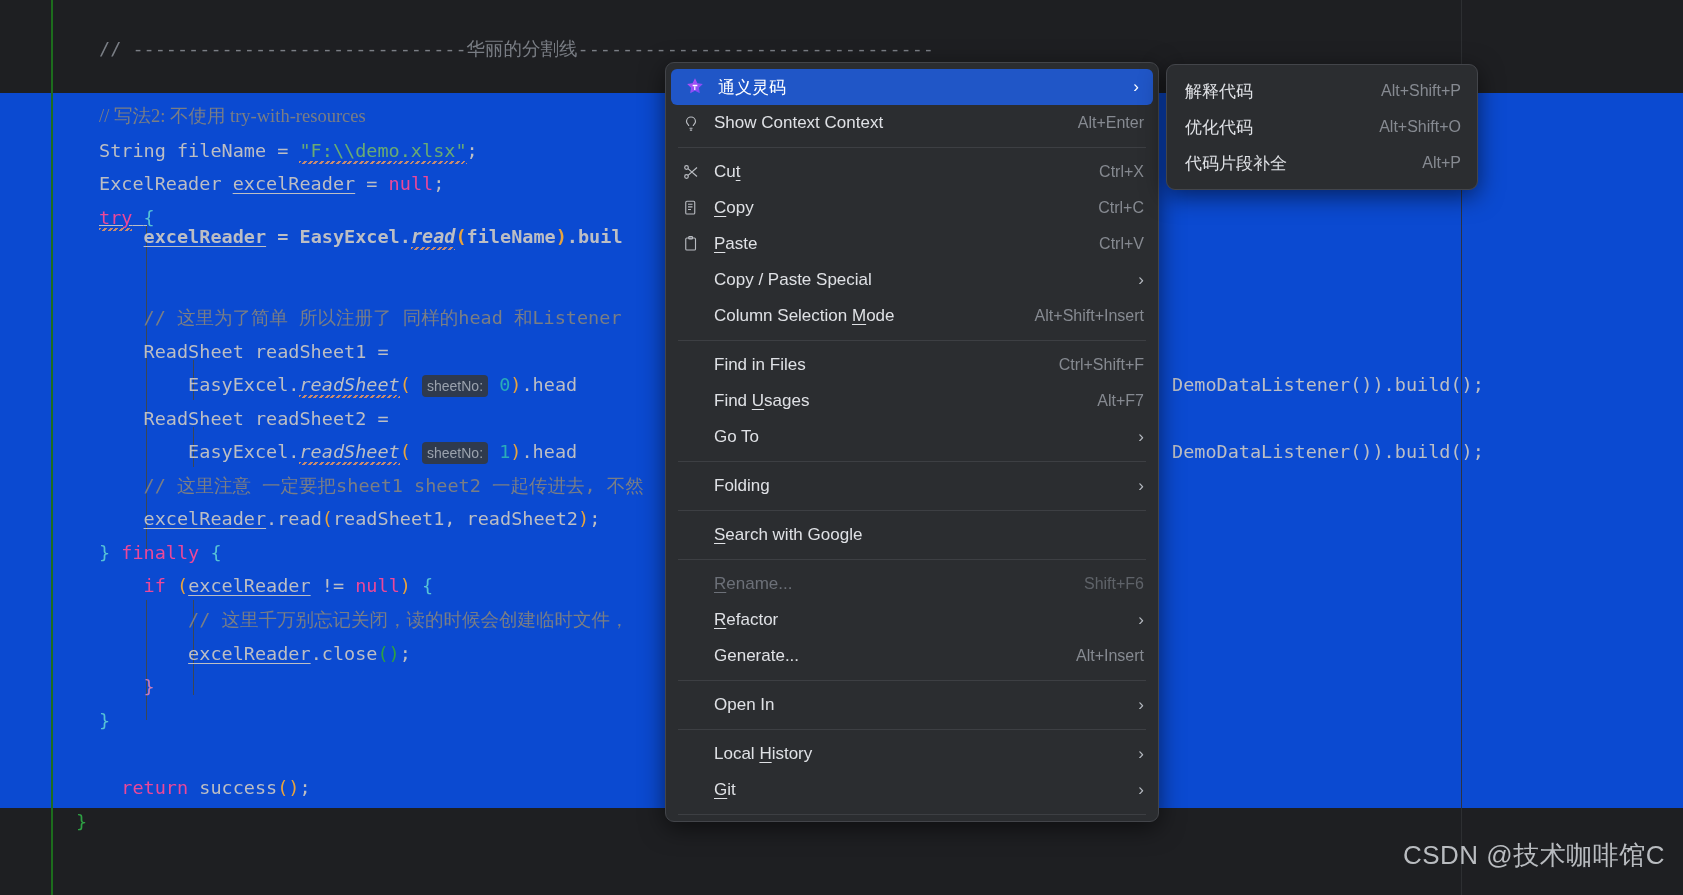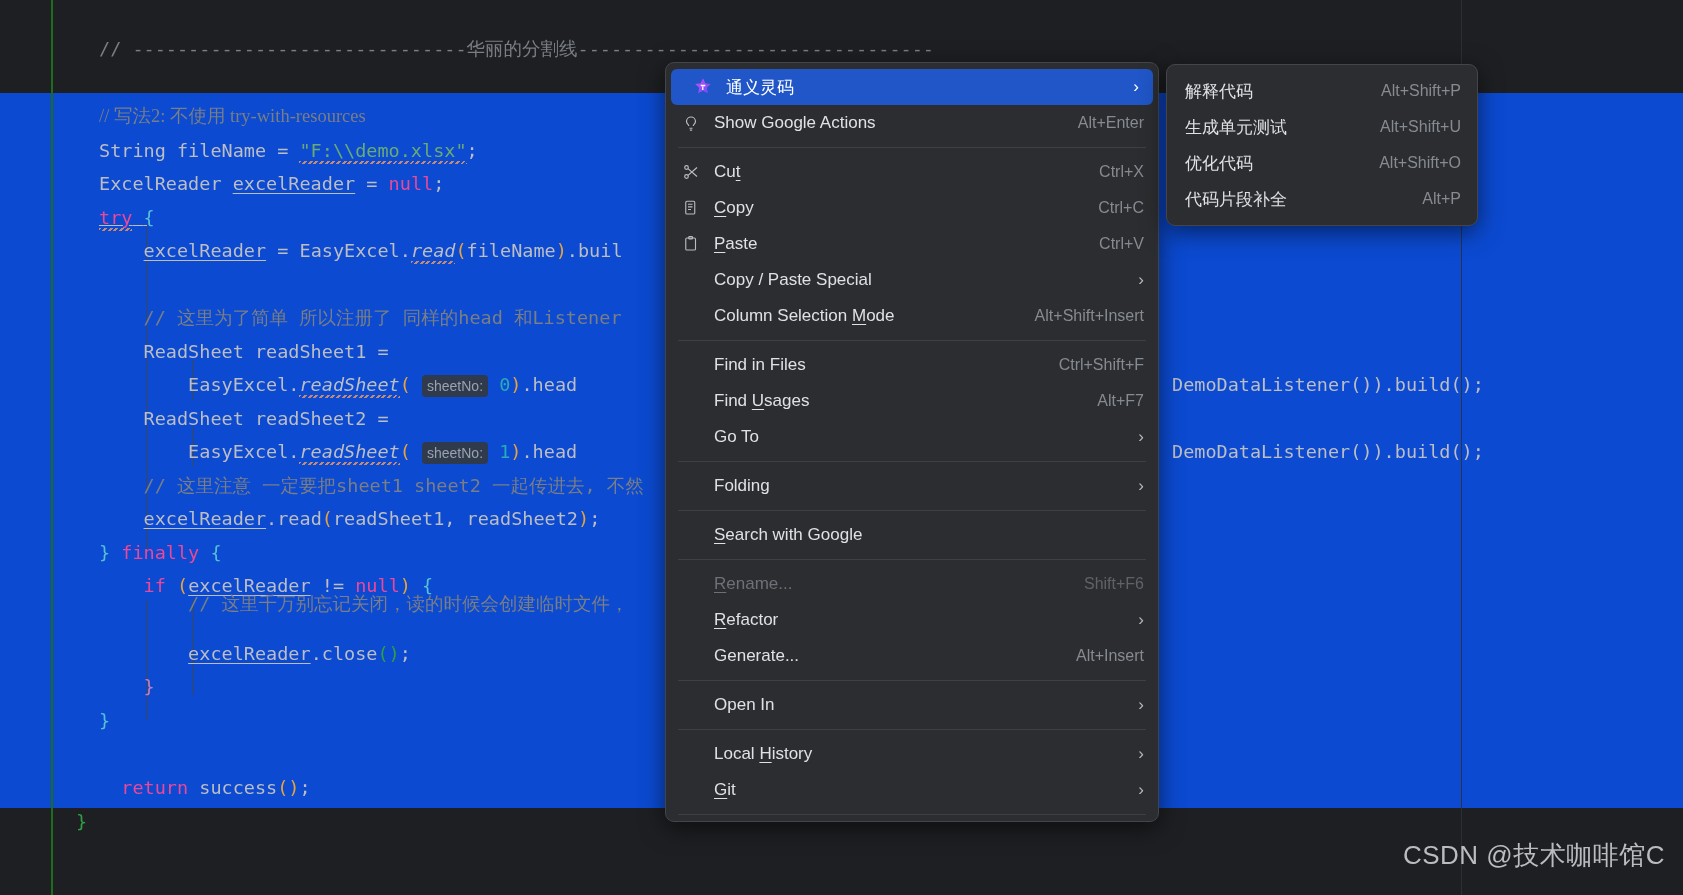--- a/index.html
+++ b/index.html
@@ -89,21 +89,21 @@
     position:relative; display:flex; align-items:center;
     height:36px; padding:0 14px 0 12px; cursor:default;
   }
   .mi .ico{
     width:26px; min-width:26px; display:flex; align-items:center; justify-content:center;
     margin-right:10px;
   }
   .mi .lbl{ flex:1; white-space:nowrap; }
   .mi .sc{ color:#868a91; font-size:16px; margin-left:18px; white-space:nowrap; }
   .mi .arw{ color:#b4b8bf; font-size:17px; margin-left:14px; }
-  .mi.sel{ background:#2056c7; color:#ffffff; border-radius:6px; margin:0 5px; padding-left:19px; }
+  .mi.sel{ background:#2056c7; color:#ffffff; border-radius:6px; margin:0 5px; padding-left:11px; }
   .mi.sel .arw{ color:#ffffff; }
   .mi.dis .lbl{ color:#6c7078; }
   .mi.dis .sc{ color:#5c6views; }
   .mi.dis .sc{ color:#5f6369; }
   .sep{ height:1px; background:#3d3f43; margin:6px 12px; }
   .und{ text-decoration:underline; text-underline-offset:3px; }
 
   
   .submenu{
     position:absolute; left:1166px; top:64px; width:312px;
@@ -163,21 +163,21 @@
       
       <div class="ln" style="top:134px;"><span class="ident">String fileName = </span><span class="str sq">"F:\\demo.xlsx"</span><span class="ident">;</span></div>
 
       
       <div class="ln" style="top:167px;"><span class="ident">ExcelReader </span><span class="ident u">excelReader</span><span class="ident"> = </span><span class="kw">null</span><span class="ident">;</span></div>
 
       
       <div class="ln" style="top:201px;text-decoration:underline;"><span class="kw sq">try</span><span class="ident"> </span><span class="brace">{</span></div>
 
       
-      <div class="ln" style="top:234px;"><span class="ident">    </span><span class="ident u">excelReader</span><span class="ident"> = EasyExcel.</span><span class="mth sq">read</span><span class="paren">(</span><span class="ident">fileName</span><span class="paren">)</span><span class="ident">.buil</span></div>
+      <div class="ln" style="top:220px;font-weight:bold;"><span class="ident">    </span><span class="ident u">excelReader</span><span class="ident"> = EasyExcel.</span><span class="mth sq">read</span><span class="paren">(</span><span class="ident">fileName</span><span class="paren">)</span><span class="ident">.buil</span></div>
 
       
       <div class="ln cmt" style="top:301px;">    // 这里为了简单 所以注册了 同样的head 和Listener</div>
 
       
       <div class="ln" style="top:335px;"><span class="ident">    ReadSheet readSheet1 =</span></div>
 
       
       <div class="ln" style="top:368px;"><span class="ident">        EasyExcel.</span><span class="mth sq">readSheet</span><span class="paren">(</span><span class="ident"> </span><span class="hint">sheetNo:</span><span class="ident"> </span><span class="num">0</span><span class="paren">)</span><span class="ident">.head</span></div>
 
@@ -193,21 +193,21 @@
       
       <div class="ln" style="top:502px;"><span class="ident">    </span><span class="ident u">excelReader</span><span class="ident">.read</span><span class="paren">(</span><span class="ident">readSheet1, readSheet2</span><span class="paren">)</span><span class="ident">;</span></div>
 
       
       <div class="ln" style="top:536px;"><span class="brace">}</span><span class="ident"> </span><span class="kw">finally</span><span class="ident"> </span><span class="brace">{</span></div>
 
       
       <div class="ln" style="top:569px;"><span class="ident">    </span><span class="kw">if</span><span class="ident"> </span><span class="paren">(</span><span class="ident u">excelReader</span><span class="ident"> != </span><span class="kw">null</span><span class="paren">)</span><span class="ident"> </span><span class="brace">{</span></div>
 
       
-      <div class="ln cmt" style="top:587px;">        // 这里千万别忘记关闭，读的时候会创建临时文件，</div>
+      <div class="ln cmt" style="top:603px;">        // 这里千万别忘记关闭，读的时候会创建临时文件，</div>
 
       
       <div class="ln" style="top:637px;"><span class="ident">        </span><span class="ident u">excelReader</span><span class="ident">.close</span><span class="gpar">()</span><span class="ident">;</span></div>
 
       
       <div class="ln" style="top:670px;"><span class="ident">    </span><span class="fld">}</span></div>
 
       
       <div class="ln" style="top:704px;"><span class="brace">}</span></div>
 
@@ -241,21 +241,21 @@
         <span class="lbl">通义灵码</span>
         <span class="arw">›</span>
       </div>
       <div class="mi">
         <span class="ico">
           <svg width="18" height="18" viewBox="0 0 24 24" fill="none" stroke="#b9bcc1" stroke-width="1.6">
             <path d="M9 16c0-2-3-3.2-3-6a6 6 0 1112 0c0 2.8-3 4-3 6"></path>
             <path d="M10 19h4M10.5 21.5h3"></path>
           </svg>
         </span>
-        <span class="lbl">Show Google Actions</span>
+        <span class="lbl">Show Context Context</span>
         <span class="sc">Alt+Enter</span>
       </div>
       <div class="sep"></div>
       <div class="mi">
         <span class="ico">
           <svg width="18" height="18" viewBox="0 0 24 24" fill="none" stroke="#b9bcc1" stroke-width="1.6">
             <circle cx="6" cy="18" r="2.4"></circle>
             <circle cx="6" cy="6" r="2.4"></circle>
             <path d="M8 7.5L20 18M8 16.5L20 6"></path>
           </svg>
@@ -355,24 +355,20 @@
       </div>
       <div class="sep"></div>
     </div>
 
   <div class="submenu" id="submenu">
       <div class="mi">
         <span class="lbl">解释代码</span>
         <span class="sc">Alt+Shift+P</span>
       </div>
       <div class="mi">
-        <span class="lbl">生成单元测试</span>
-        <span class="sc">Alt+Shift+U</span>
-      </div>
-      <div class="mi">
         <span class="lbl">优化代码</span>
         <span class="sc">Alt+Shift+O</span>
       </div>
       <div class="mi">
         <span class="lbl">代码片段补全</span>
         <span class="sc">Alt+P</span>
       </div>
     </div>
 
   <div class="watermark">CSDN @技术咖啡馆C</div>

